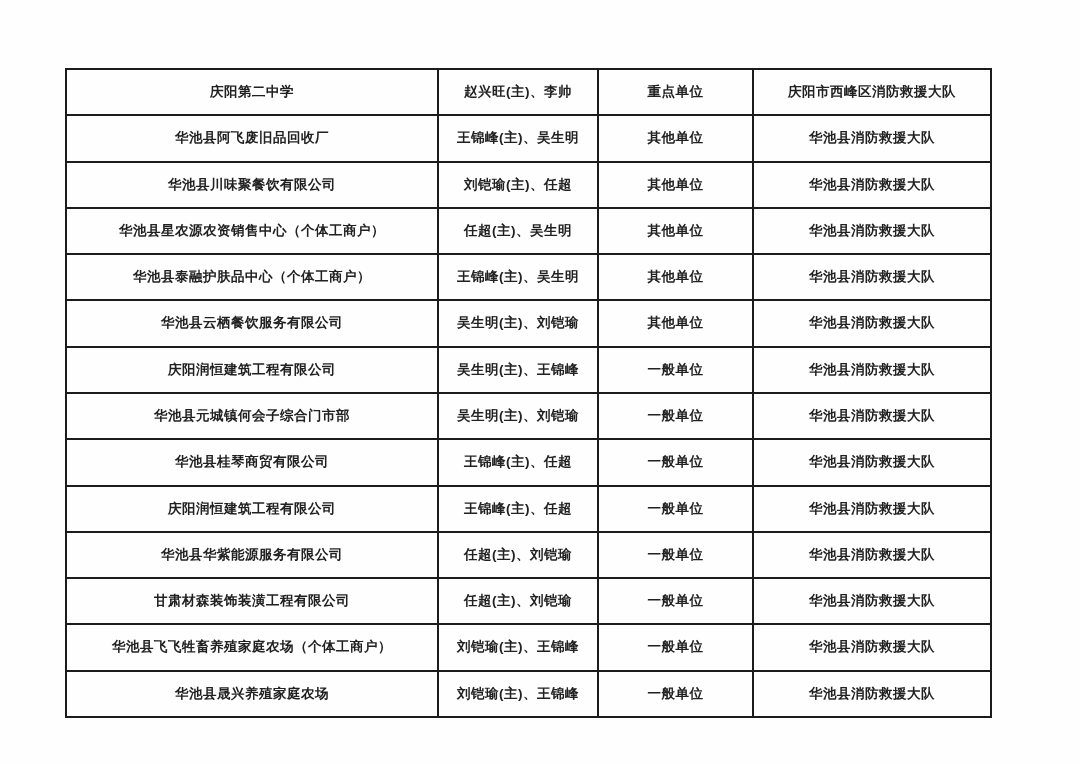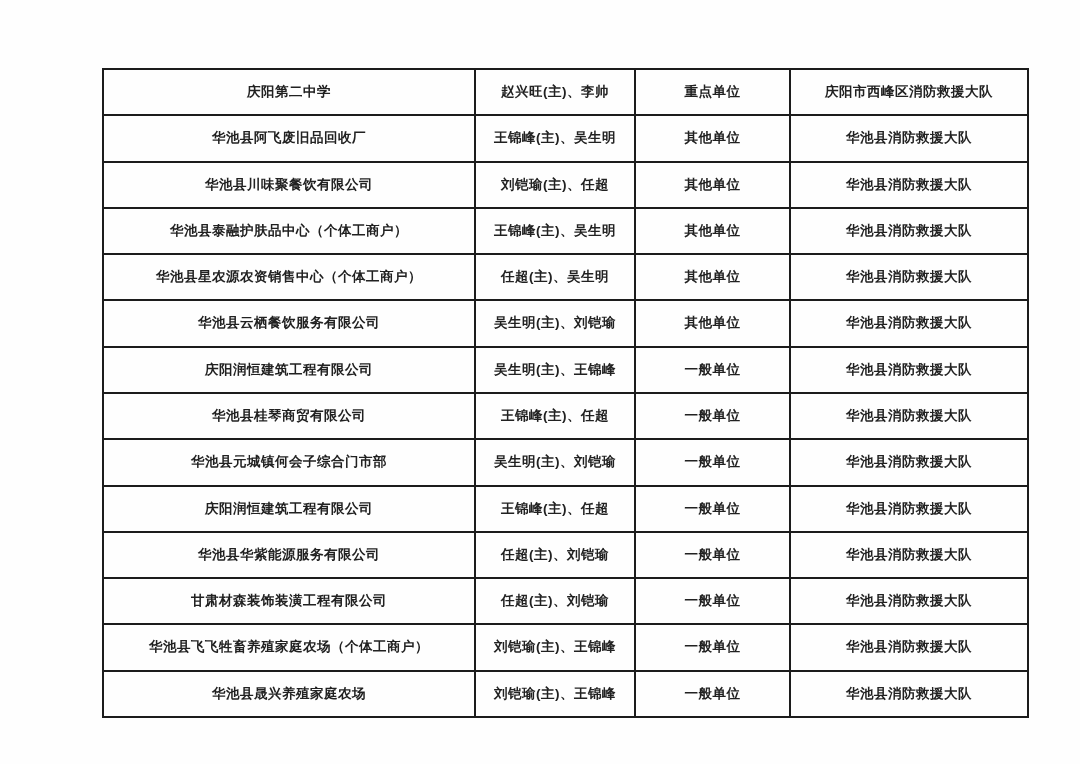--- a/index.html
+++ b/index.html
@@ -16,21 +16,20 @@
     overflow: hidden;
   }
   table.units-table {
     position: absolute;
     left: 65px;
     top: 68px;
     width: 925px;
     height: 650px;
     border-collapse: collapse;
     table-layout: fixed;
-    margin-left: 37px;
   }
   .units-table col.c-unit     { width: 372px; }
   .units-table col.c-persons  { width: 160px; }
   .units-table col.c-category { width: 155px; }
   .units-table col.c-brigade  { width: 238px; }
   .units-table td {
     border: 2px solid #1c1c1c;
     text-align: center;
     vertical-align: middle;
     font-weight: 700;
@@ -67,52 +66,52 @@
         <td>其他单位</td>
         <td>华池县消防救援大队</td>
       </tr>
       <tr>
         <td>华池县川味聚餐饮有限公司</td>
         <td>刘铠瑜(主)、任超</td>
         <td>其他单位</td>
         <td>华池县消防救援大队</td>
       </tr>
       <tr>
-        <td>华池县泰融护肤品中心（个体工商户）</td>
-        <td>王锦峰(主)、吴生明</td>
+        <td>华池县星农源农资销售中心（个体工商户）</td>
+        <td>任超(主)、吴生明</td>
         <td>其他单位</td>
         <td>华池县消防救援大队</td>
       </tr>
       <tr>
-        <td>华池县星农源农资销售中心（个体工商户）</td>
-        <td>任超(主)、吴生明</td>
+        <td>华池县泰融护肤品中心（个体工商户）</td>
+        <td>王锦峰(主)、吴生明</td>
         <td>其他单位</td>
         <td>华池县消防救援大队</td>
       </tr>
       <tr>
         <td>华池县云栖餐饮服务有限公司</td>
         <td>吴生明(主)、刘铠瑜</td>
         <td>其他单位</td>
         <td>华池县消防救援大队</td>
       </tr>
       <tr>
         <td>庆阳润恒建筑工程有限公司</td>
         <td>吴生明(主)、王锦峰</td>
         <td>一般单位</td>
         <td>华池县消防救援大队</td>
       </tr>
       <tr>
-        <td>华池县桂琴商贸有限公司</td>
-        <td>王锦峰(主)、任超</td>
+        <td>华池县元城镇何会子综合门市部</td>
+        <td>吴生明(主)、刘铠瑜</td>
         <td>一般单位</td>
         <td>华池县消防救援大队</td>
       </tr>
       <tr>
-        <td>华池县元城镇何会子综合门市部</td>
-        <td>吴生明(主)、刘铠瑜</td>
+        <td>华池县桂琴商贸有限公司</td>
+        <td>王锦峰(主)、任超</td>
         <td>一般单位</td>
         <td>华池县消防救援大队</td>
       </tr>
       <tr>
         <td>庆阳润恒建筑工程有限公司</td>
         <td>王锦峰(主)、任超</td>
         <td>一般单位</td>
         <td>华池县消防救援大队</td>
       </tr>
       <tr>

